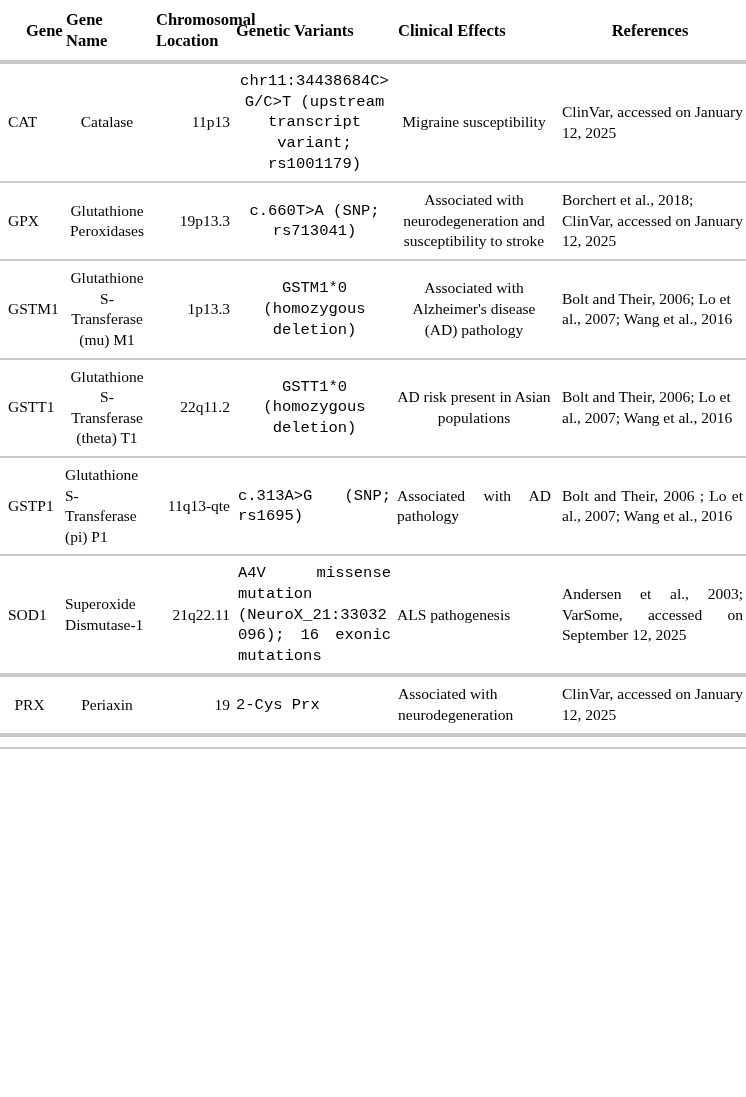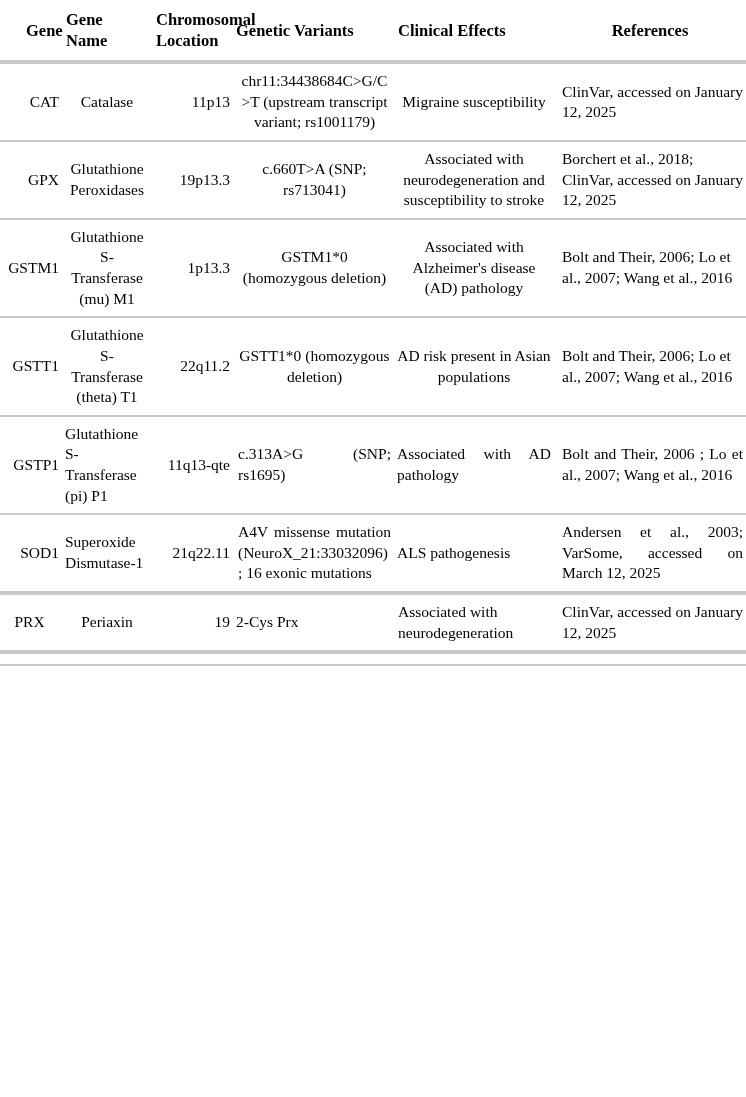--- a/index.html
+++ b/index.html
@@ -59,24 +59,24 @@
   tbody td {
     font-size: 15.5px;
     line-height: 1.33;
     vertical-align: middle;
     padding: 7px 3px 7px 3px;
     word-wrap: break-word;
     overflow-wrap: break-word;
     hyphens: none;
   }
 
-  td.cell-gene      { text-align: right; padding-left: 8px; }
+  td.cell-gene      { text-align: left; padding-left: 8px; }
   td.cell-name      { text-align: center; }
   td.cell-loc       { text-align: right; padding-right: 2px;}
-  td.cell-variants  { text-align: center; padding-left: 6px; }
+  td.cell-variants  { text-align: center; padding-left: 6px; font-family: Liberation Mono, monospace; }
   td.cell-effects   { text-align: center; }
   td.cell-refs      { text-align: left; padding-left: 8px; }
 
   
   tbody tr.justify-row td.cell-name,
   tbody tr.justify-row td.cell-variants,
   tbody tr.justify-row td.cell-effects,
   tbody tr.justify-row td.cell-refs {
     text-align: justify;
     text-align-last: left;
@@ -207,21 +207,21 @@
           <div class="hr"></div>
         </td>
     </tr>
 
     <tr class="data-row justify-row">
       <td class="cell-gene">SOD1</td>
       <td class="cell-name">Superoxide Dismutase-1</td>
       <td class="cell-loc">21q22.11</td>
       <td class="cell-variants">A4V missense mutation (NeuroX_21:33032096); 16 exonic mutations</td>
       <td class="cell-effects">ALS pathogenesis</td>
-      <td class="cell-refs">Andersen et al., 2003; VarSome, accessed on March 12, 2025</td>
+      <td class="cell-refs">Andersen et al., 2003; VarSome, accessed on September 12, 2025</td>
     </tr>
 
     <tr class="hr-row">
       <td colspan="6">
           <div class="hr"></div>
         </td>
     </tr>
 
 
     <tr class="hr-row">

